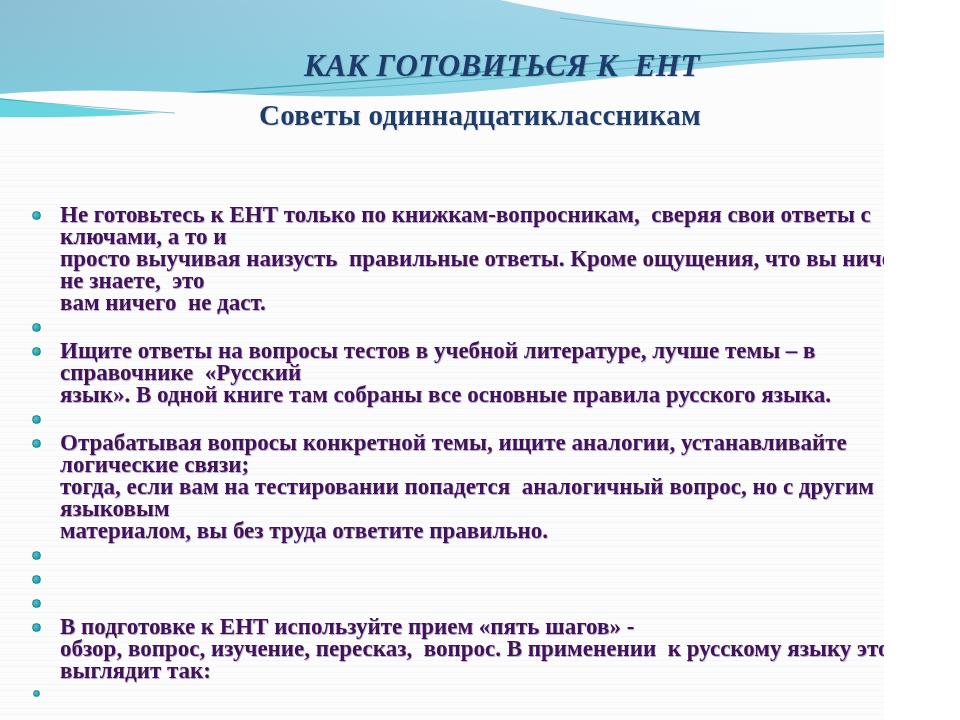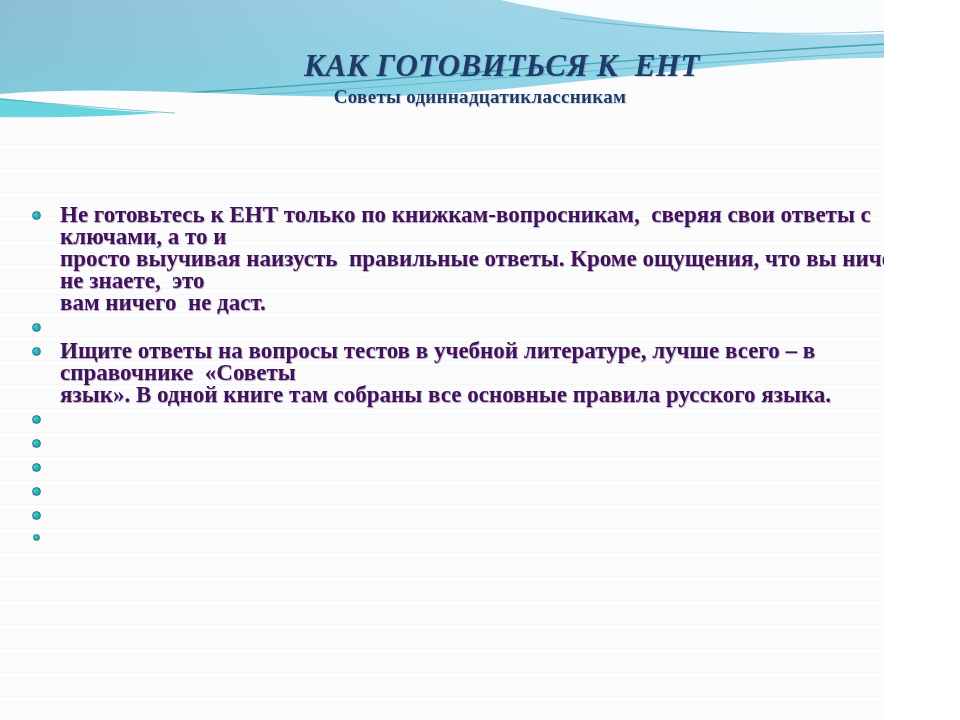--- a/index.html
+++ b/index.html
@@ -22,23 +22,23 @@
     text-align:center;line-height:1.15;
   }
   .slide-title{
     font-size:31px;font-weight:bold;font-style:italic;
     color:#1d3c69;letter-spacing:0.5px;
     white-space:pre-wrap;
     transform:translateX(22px);
     text-shadow:1px 1px 1px rgba(30,60,105,0.25);
   }
   .slide-subtitle{
-    font-size:19px;font-weight:bold;
+    font-size:29px;font-weight:bold;
     color:#1d3c69;letter-spacing:0.3px;
-    margin-top:2px;
+    margin-top:15px;
     text-shadow:1px 1px 1px rgba(30,60,105,0.2);
   }
   .bullet-list{
     position:absolute;top:204px;left:0;width:952px;
     margin:0;padding:0;list-style:none;
   }
   .item{
     display:flex;align-items:flex-start;
     min-height:22px;margin-bottom:2px;
   }
@@ -103,40 +103,48 @@
       <span class="item-text">Не готовьтесь к ЕНТ только по книжкам-вопросникам,  сверяя свои ответы с ключами, а то и
 просто выучивая наизусть  правильные ответы. Кроме ощущения, что вы ничего  не знаете,  это
 вам ничего  не даст.</span>
     </li>
     <li class="item">
       <span class="bullet"></span>
       <span class="item-text"></span>
     </li>
     <li class="item">
       <span class="bullet"></span>
-      <span class="item-text">Ищите ответы на вопросы тестов в учебной литературе, лучше всего – в справочнике  «Советы
+      <span class="item-text">Ищите ответы на вопросы тестов в учебной литературе, лучше темы – в справочнике  «Русский
 язык». В одной книге там собраны все основные правила русского языка.</span>
     </li>
     <li class="item">
       <span class="bullet"></span>
       <span class="item-text"></span>
+    </li>
+    <li class="item">
+      <span class="bullet"></span>
+      <span class="item-text">Отрабатывая вопросы конкретной темы, ищите аналогии, устанавливайте  логические связи;
+тогда, если вам на тестировании попадется  аналогичный вопрос, но с другим языковым
+материалом, вы без труда ответите правильно.</span>
     </li>
     <li class="item">
       <span class="bullet"></span>
       <span class="item-text"></span>
     </li>
     <li class="item">
       <span class="bullet"></span>
     </li>
     <li class="item">
       <span class="bullet"></span>
       <span class="item-text"></span>
     </li>
     <li class="item">
       <span class="bullet"></span>
+      <span class="item-text">В подготовке к ЕНТ используйте прием «пять шагов» -
+обзор, вопрос, изучение, пересказ,  вопрос. В применении  к русскому языку это выглядит так:</span>
     </li>
     <li class="item small-bullet">
       <span class="bullet"></span>
       <span class="item-text"></span>
     </li>
   </ul>
 
 </div>
 
 </body></html>

